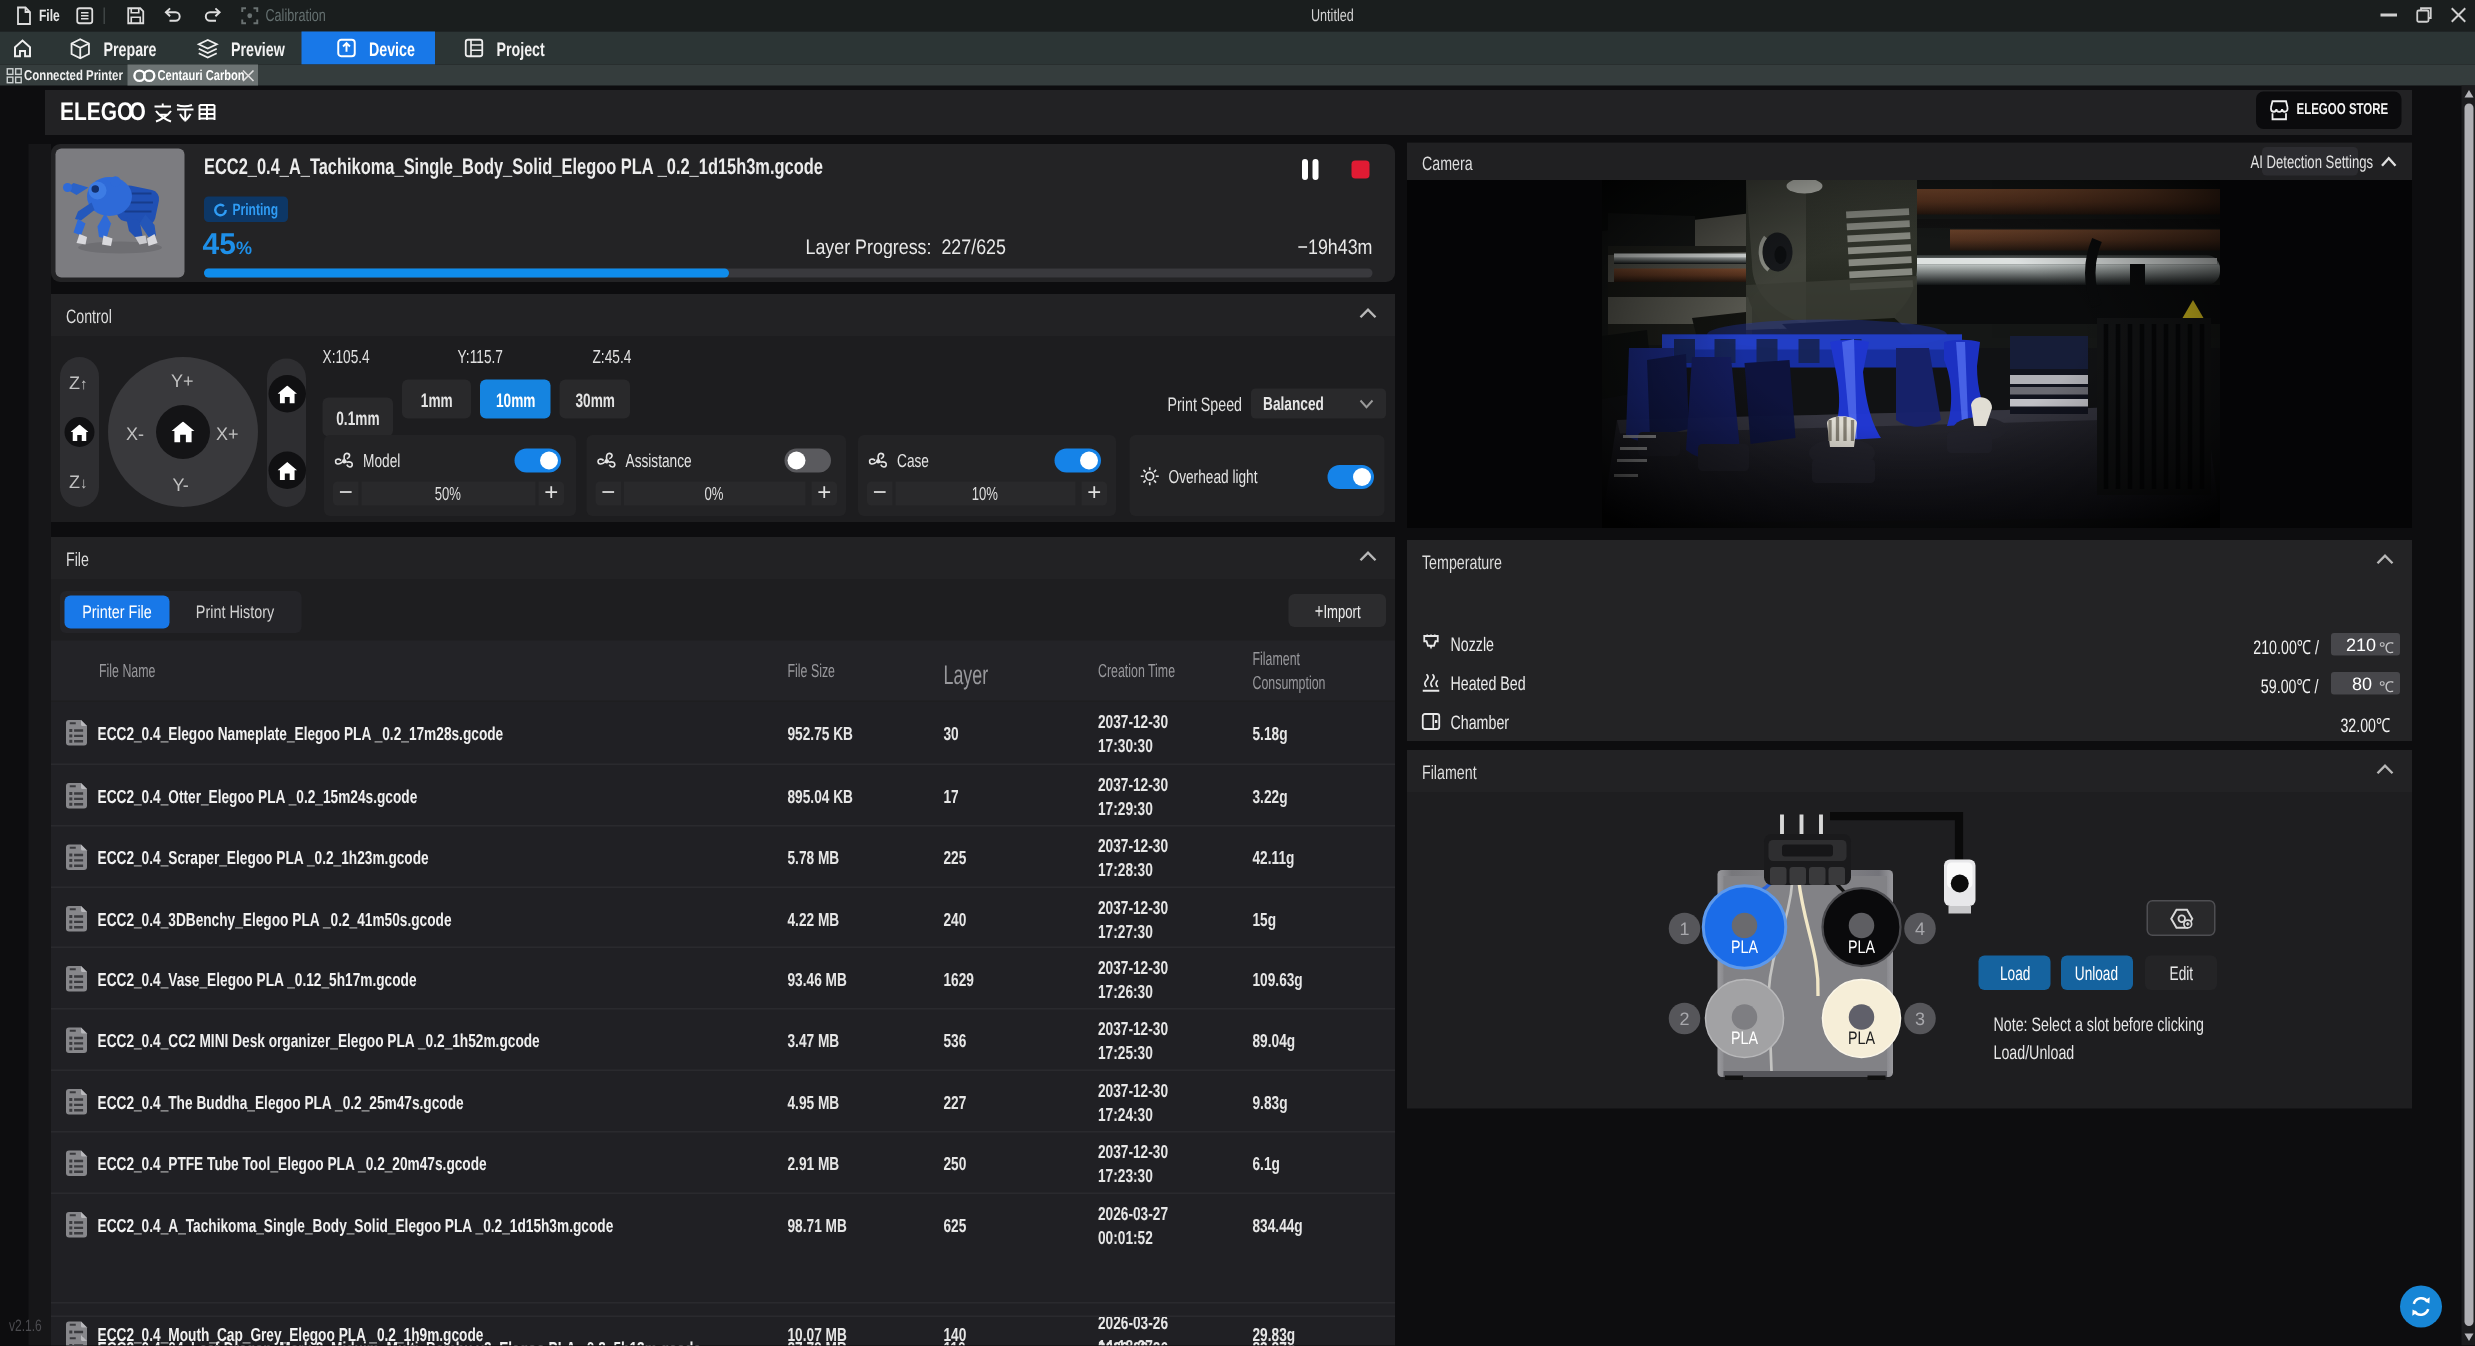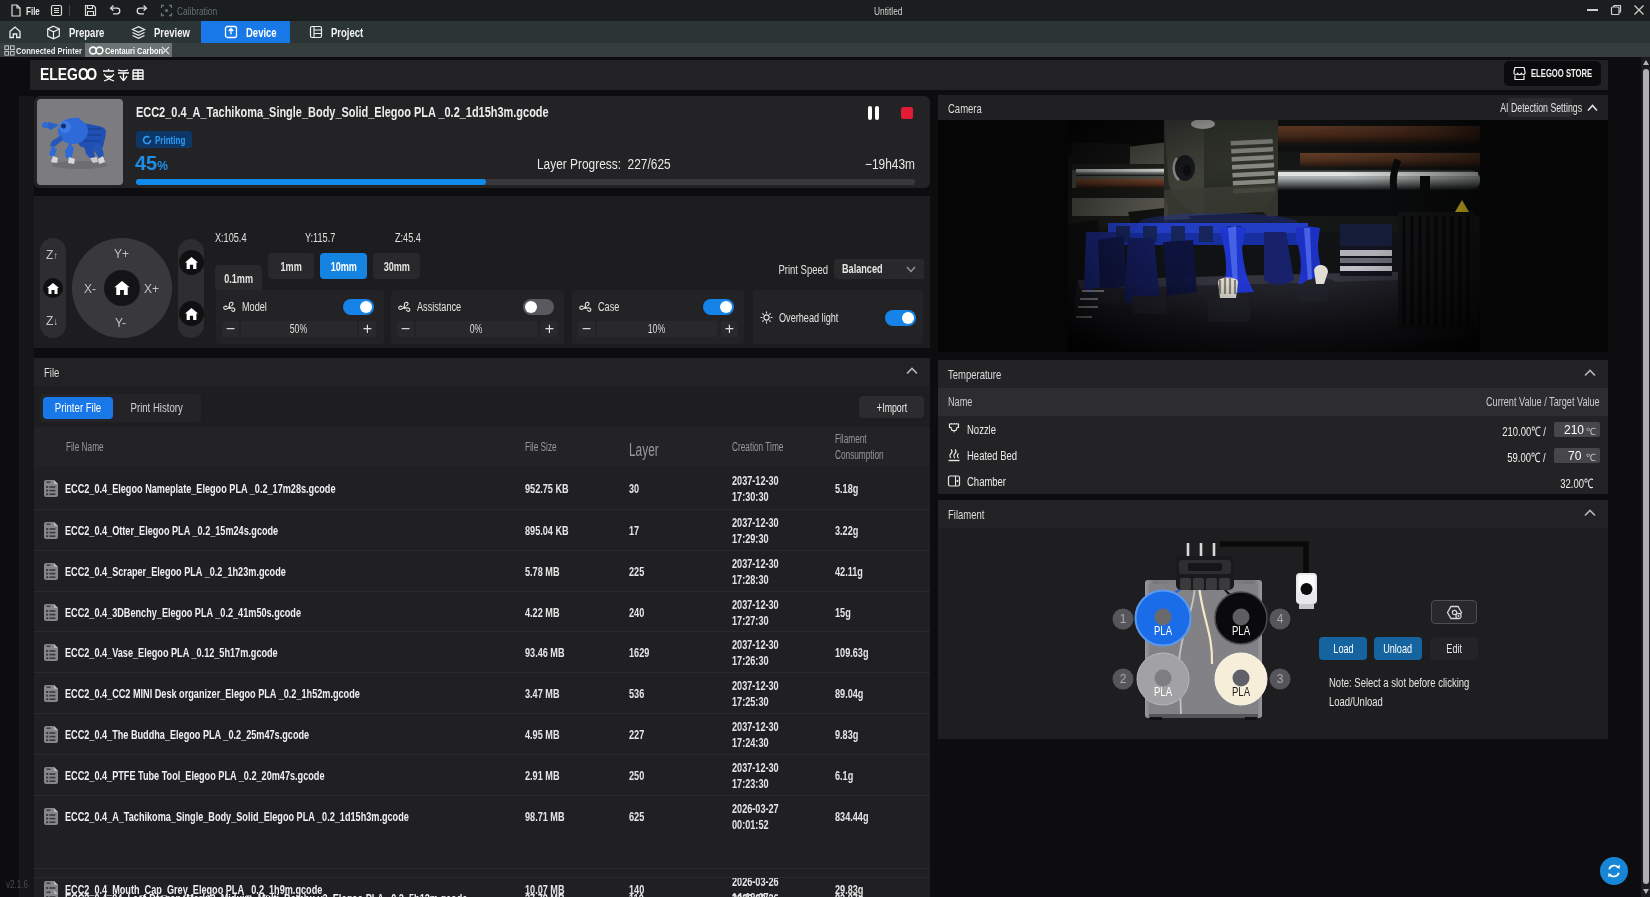--- a/index.html
+++ b/index.html
@@ -189,20 +189,26 @@
   <div class="abs" style="left:781px;top:60px;width:100px;text-align:right;font-size:14px;color:#e8e8e8;transform:scaleX(0.85);transform-origin:100% 50%;">−19h43m</div>
   <div class="abs" style="left:834px;top:10px;width:3.6px;height:14px;background:#fff;border-radius:2px;"></div>
   <div class="abs" style="left:841px;top:10px;width:3.6px;height:14px;background:#fff;border-radius:2px;"></div>
   <div class="abs" style="left:867px;top:11px;width:11.5px;height:11.5px;background:#e11b33;border-radius:2.5px;"></div>
   <div class="abs" style="left:102px;top:83px;width:779px;height:5.5px;background:#39393d;border-radius:3px;">
     <div class="abs" style="left:0;top:0;width:350px;height:5.5px;background:#0f8ceb;border-radius:3px;"></div>
   </div>
 </div>
 
 <div class="abs panel" style="left:34px;top:196px;width:896px;height:152px;">
+  <div class="phead">
+      <span class="tsl">Control</span>
+    <svg class="abs" style="left:872px;top:9px" width="12" height="8" viewBox="0 0 12 8">
+        <path d="M1 6.5 6 1.5 11 6.5" class="chev"></path>
+      </svg>
+  </div>
 
   <div class="abs" style="left:6px;top:42px;width:26px;height:100px;background:#2e2e31;border-radius:13px;">
     <div class="jogtxt" style="left:6px;top:10px;">Z<span style="font-size:10px;">↑</span></div>
     <div class="abs" style="left:3px;top:40px;width:20px;height:20px;background:#101012;border-radius:50%;">
       <svg class="abs" style="left:4px;top:4.5px" width="12" height="11" viewBox="0 0 12 11">
           <path d="M6 0 12 5H10.5V11H7.5V7h-3v4H1.5V5H0z" fill="#fff"></path>
         </svg>
     </div>
     <div class="jogtxt" style="left:6px;top:76px;">Z<span style="font-size:10px;">↓</span></div>
   </div>
@@ -676,24 +682,20 @@
   </svg>
 </div>
 
 <div class="abs" style="left:938px;top:360px;width:670px;height:134px;background:#232325;">
   <div class="phead" style="background:#232325;">
       <span class="tsl">Temperature</span>
     <svg class="abs" style="left:646px;top:9px" width="12" height="8" viewBox="0 0 12 8">
         <path d="M1 6.5 6 1.5 11 6.5" class="chev"></path>
       </svg>
   </div>
-  <div class="abs" style="left:0;top:28px;width:670px;height:28px;background:#2d2d2f;">
-    <div class="abs sx" style="left:10px;top:7px;font-size:12.5px;color:#cdcdcf;">Name</div>
-    <div class="abs sxr" style="right:8px;top:7px;font-size:12.5px;color:#cdcdcf;">Current Value / Target Value</div>
-  </div>
   <div class="trow" style="top:56px;">
     <svg class="abs" style="left:9px;top:6px" width="14" height="14" viewBox="0 0 14 14">
         <path d="M2.5 2h9v3.5h-1.5l-1 3h-4l-1-3H2.5z" fill="none" stroke="#e8e8e8" stroke-width="1.2"></path>
         <path d="M6 8.5h2L7 11z" fill="#e8e8e8"></path>
         <path d="M4.5 2V1M7 2V1M9.5 2V1" stroke="#e8e8e8" stroke-width="1.1"></path>
       </svg>
     <div class="tlabel sx">Nozzle</div>
     <div class="tval sxr" style="right:62px;">210.00℃ /</div>
     <div class="tbox" style="right:8px;top:5.5px;">
         <span style="position:absolute;left:10px;top:1px;">210</span>
@@ -701,21 +703,21 @@
       </div>
   </div>
   <div class="trow" style="top:82px;">
     <svg class="abs" style="left:9px;top:6px" width="14" height="14" viewBox="0 0 14 14">
         <path d="M1.5 12.5h11" stroke="#e8e8e8" stroke-width="1.4"></path>
         <path d="M4 10c-1.5-1.5-1.5-3 0-4.5S5.5 3 4 1.5M8 10c-1.5-1.5-1.5-3 0-4.5S9.5 3 8 1.5M11.5 10c-1.5-1.5-1.5-3 0-4.5" fill="none" stroke="#e8e8e8" stroke-width="1.1"></path>
       </svg>
     <div class="tlabel sx">Heated Bed</div>
     <div class="tval sxr" style="right:62px;">59.00℃ /</div>
     <div class="tbox" style="right:8px;top:5.5px;">
-        <span style="position:absolute;left:14px;top:1px;">70</span>
+        <span style="position:absolute;left:14px;top:1px;">80</span>
         <span style="position:absolute;right:4px;top:2px;font-size:10px;color:#c4c4c6;">℃</span>
       </div>
   </div>
   <div class="trow" style="top:108px;">
     <svg class="abs" style="left:9px;top:6px" width="14" height="14" viewBox="0 0 14 14">
         <rect x="1.5" y="2" width="11" height="10" rx="1.5" fill="none" stroke="#e8e8e8" stroke-width="1.2"></rect>
         <path d="M8.5 2v10" stroke="#e8e8e8" stroke-width="1.1"></path>
         <rect x="9.6" y="6" width="1.6" height="2" fill="#e8e8e8"></rect>
       </svg>
     <div class="tlabel sx">Chamber</div>

